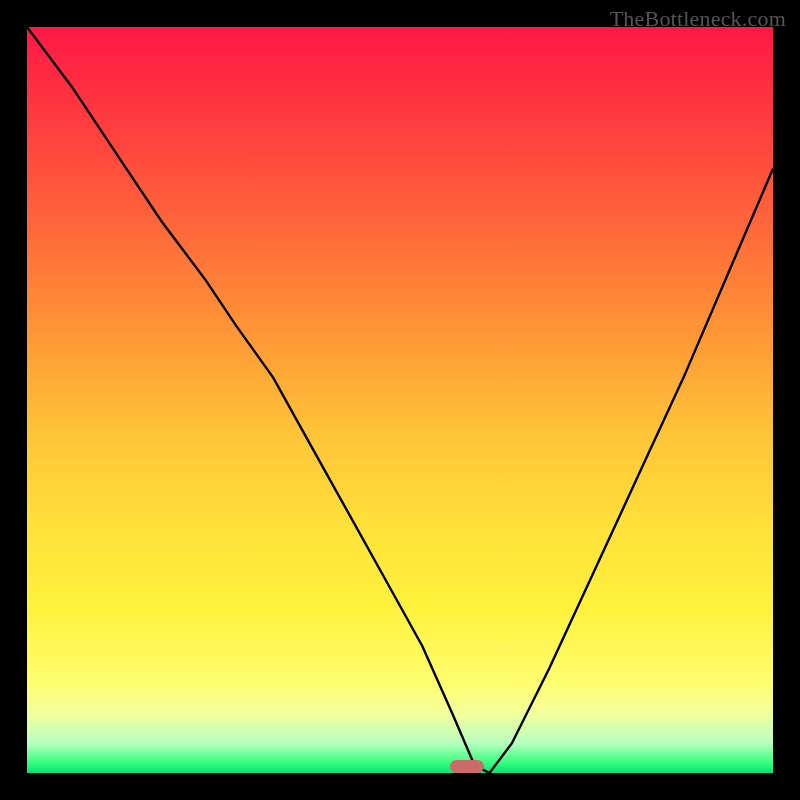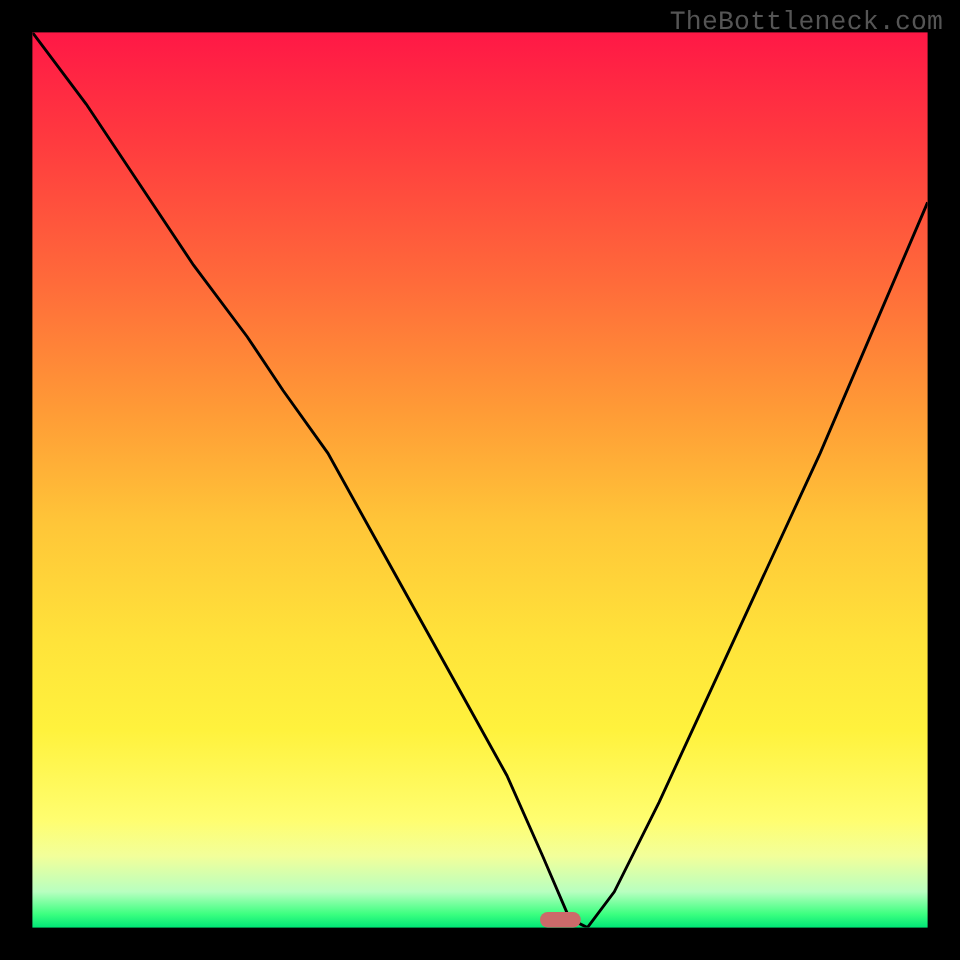--- a/index.html
+++ b/index.html
@@ -8,21 +8,21 @@
     width: 800px;
     height: 800px;
     background: #000;
     position: relative;
     overflow: hidden;
   }
   .watermark {
     position: absolute;
     top: 6px;
     right: 14px;
-    font-family: Liberation Mono, monospace;
+    font-family: Liberation Serif, serif;
     font-size: 22px;
     color: #555;
     font-weight: 500;
     letter-spacing: 0.2px;
   }
   .plot-frame {
     position: absolute;
     left: 27px;
     top: 27px;
     width: 746px;

